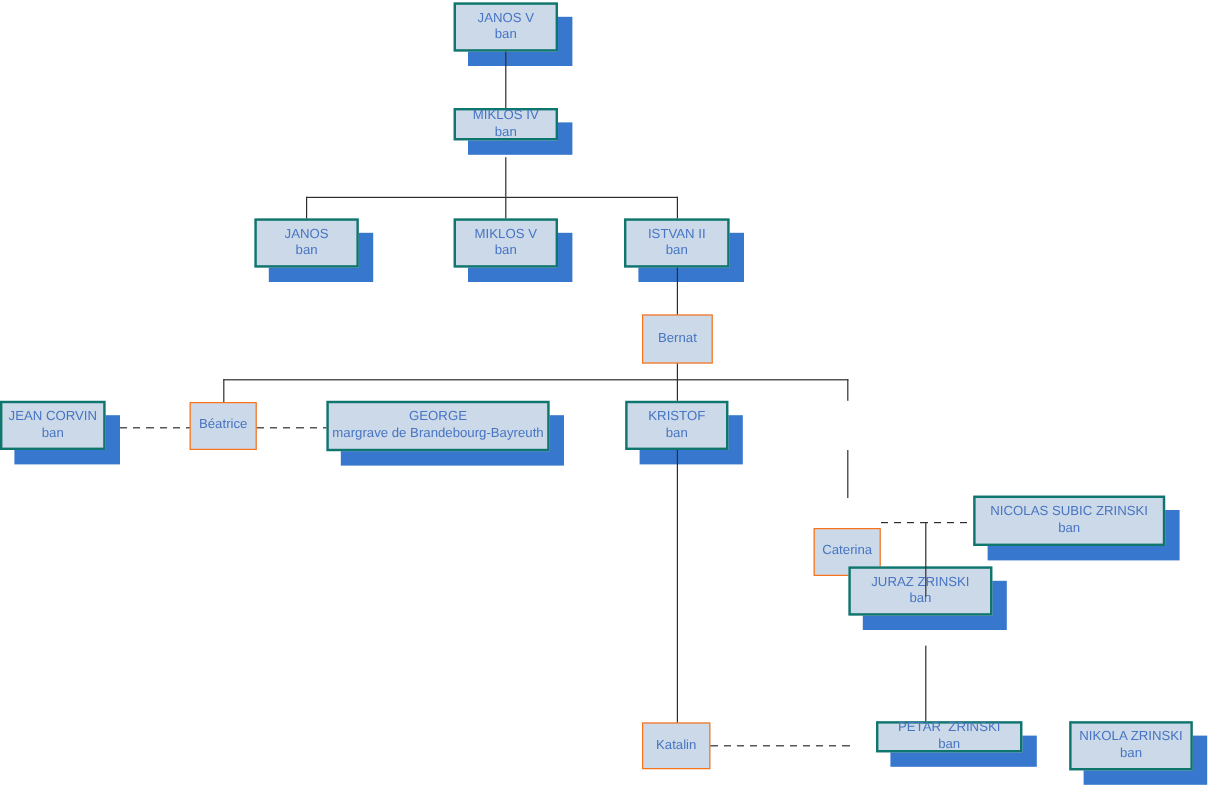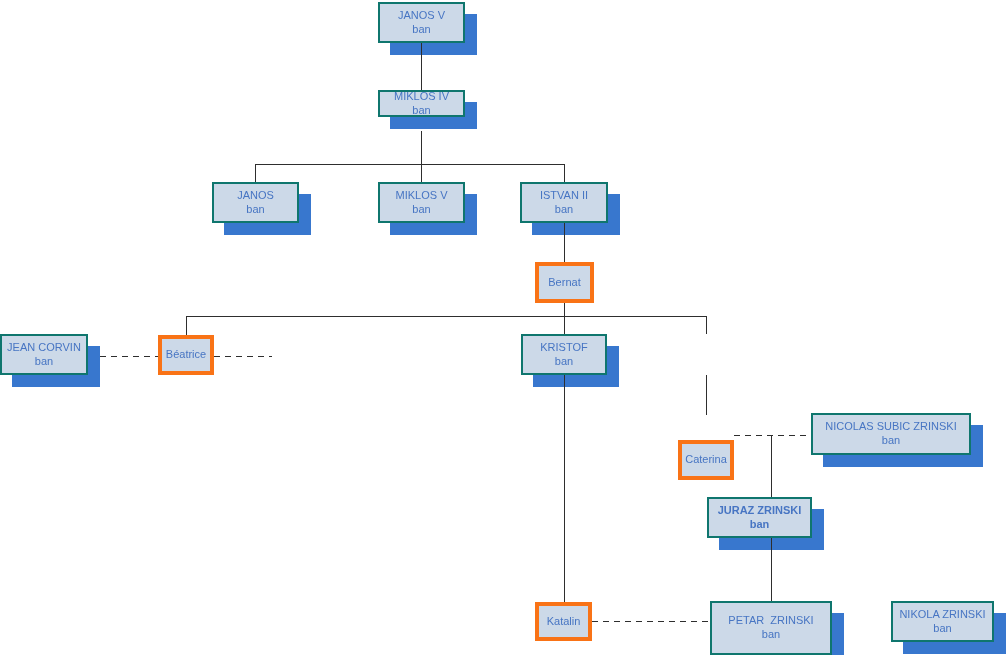--- a/index.html
+++ b/index.html
@@ -8,21 +8,21 @@
     width: 1007px;
     height: 655px;
     background: #ffffff;
     overflow: hidden;
     font-family: "Liberation Sans", sans-serif;
   }
   .node {
     position: absolute;
     box-sizing: border-box;
     background: #ccd9e8;
-    border: 4px solid #f97316;
+    border: 1px solid #f97316;
     color: #4775c3;
     font-size: 11px;
     line-height: 1.25;
     display: flex;
     flex-direction: column;
     align-items: center;
     justify-content: center;
     text-align: center;
     z-index: 1;
     padding: 1px 2px;
@@ -104,46 +104,50 @@
 
   <div class="node shadowed" style="left:0px; top:334px; width:88px; height:41px;">
     <div class="title">JEAN CORVIN</div>
     <div class="sub">ban</div>
   </div>
 
   <div class="node" style="left:158px; top:335px; width:56px; height:40px;">
     <div class="title">Béatrice</div>
   </div>
 
+  <div class="node shadowed" style="left:272px; top:334px; width:186px; height:42px;">
+    <div class="title">GEORGE</div>
+    <div class="sub">margrave de Brandebourg-Bayreuth</div>
+  </div>
 
   <div class="node shadowed" style="left:521px; top:334px; width:86px; height:41px;">
     <div class="title">KRISTOF</div>
     <div class="sub">ban</div>
   </div>
 
 
   <div class="node" style="left:678px; top:440px; width:56px; height:40px;">
     <div class="title">Caterina</div>
   </div>
 
   <div class="node shadowed" style="left:811px; top:413px; width:160px; height:42px;">
     <div class="title">NICOLAS SUBIC ZRINSKI</div>
     <div class="sub">ban</div>
   </div>
 
-  <div class="node shadowed" style="left:707px; top:497px; width:105px; height:41px;font-weight:bold;">
+  <div class="node shadowed" style="left:707px; top:472px; width:120px; height:41px;">
     <div class="title">JURAZ ZRINSKI</div>
     <div class="sub">ban</div>
   </div>
 
   <div class="node" style="left:535px; top:602px; width:57px; height:39px;">
     <div class="title">Katalin</div>
   </div>
 
-  <div class="node shadowed" style="left:710px; top:601px; width:122px; height:54px;">
+  <div class="node shadowed" style="left:730px; top:601px; width:122px; height:26px;">
     <div class="title">PETAR  ZRINSKI</div>
     <div class="sub">ban</div>
   </div>
 
   <div class="node shadowed" style="left:891px; top:601px; width:103px; height:41px;">
     <div class="title">NIKOLA ZRINSKI</div>
     <div class="sub">ban</div>
   </div>
 
 </div>

